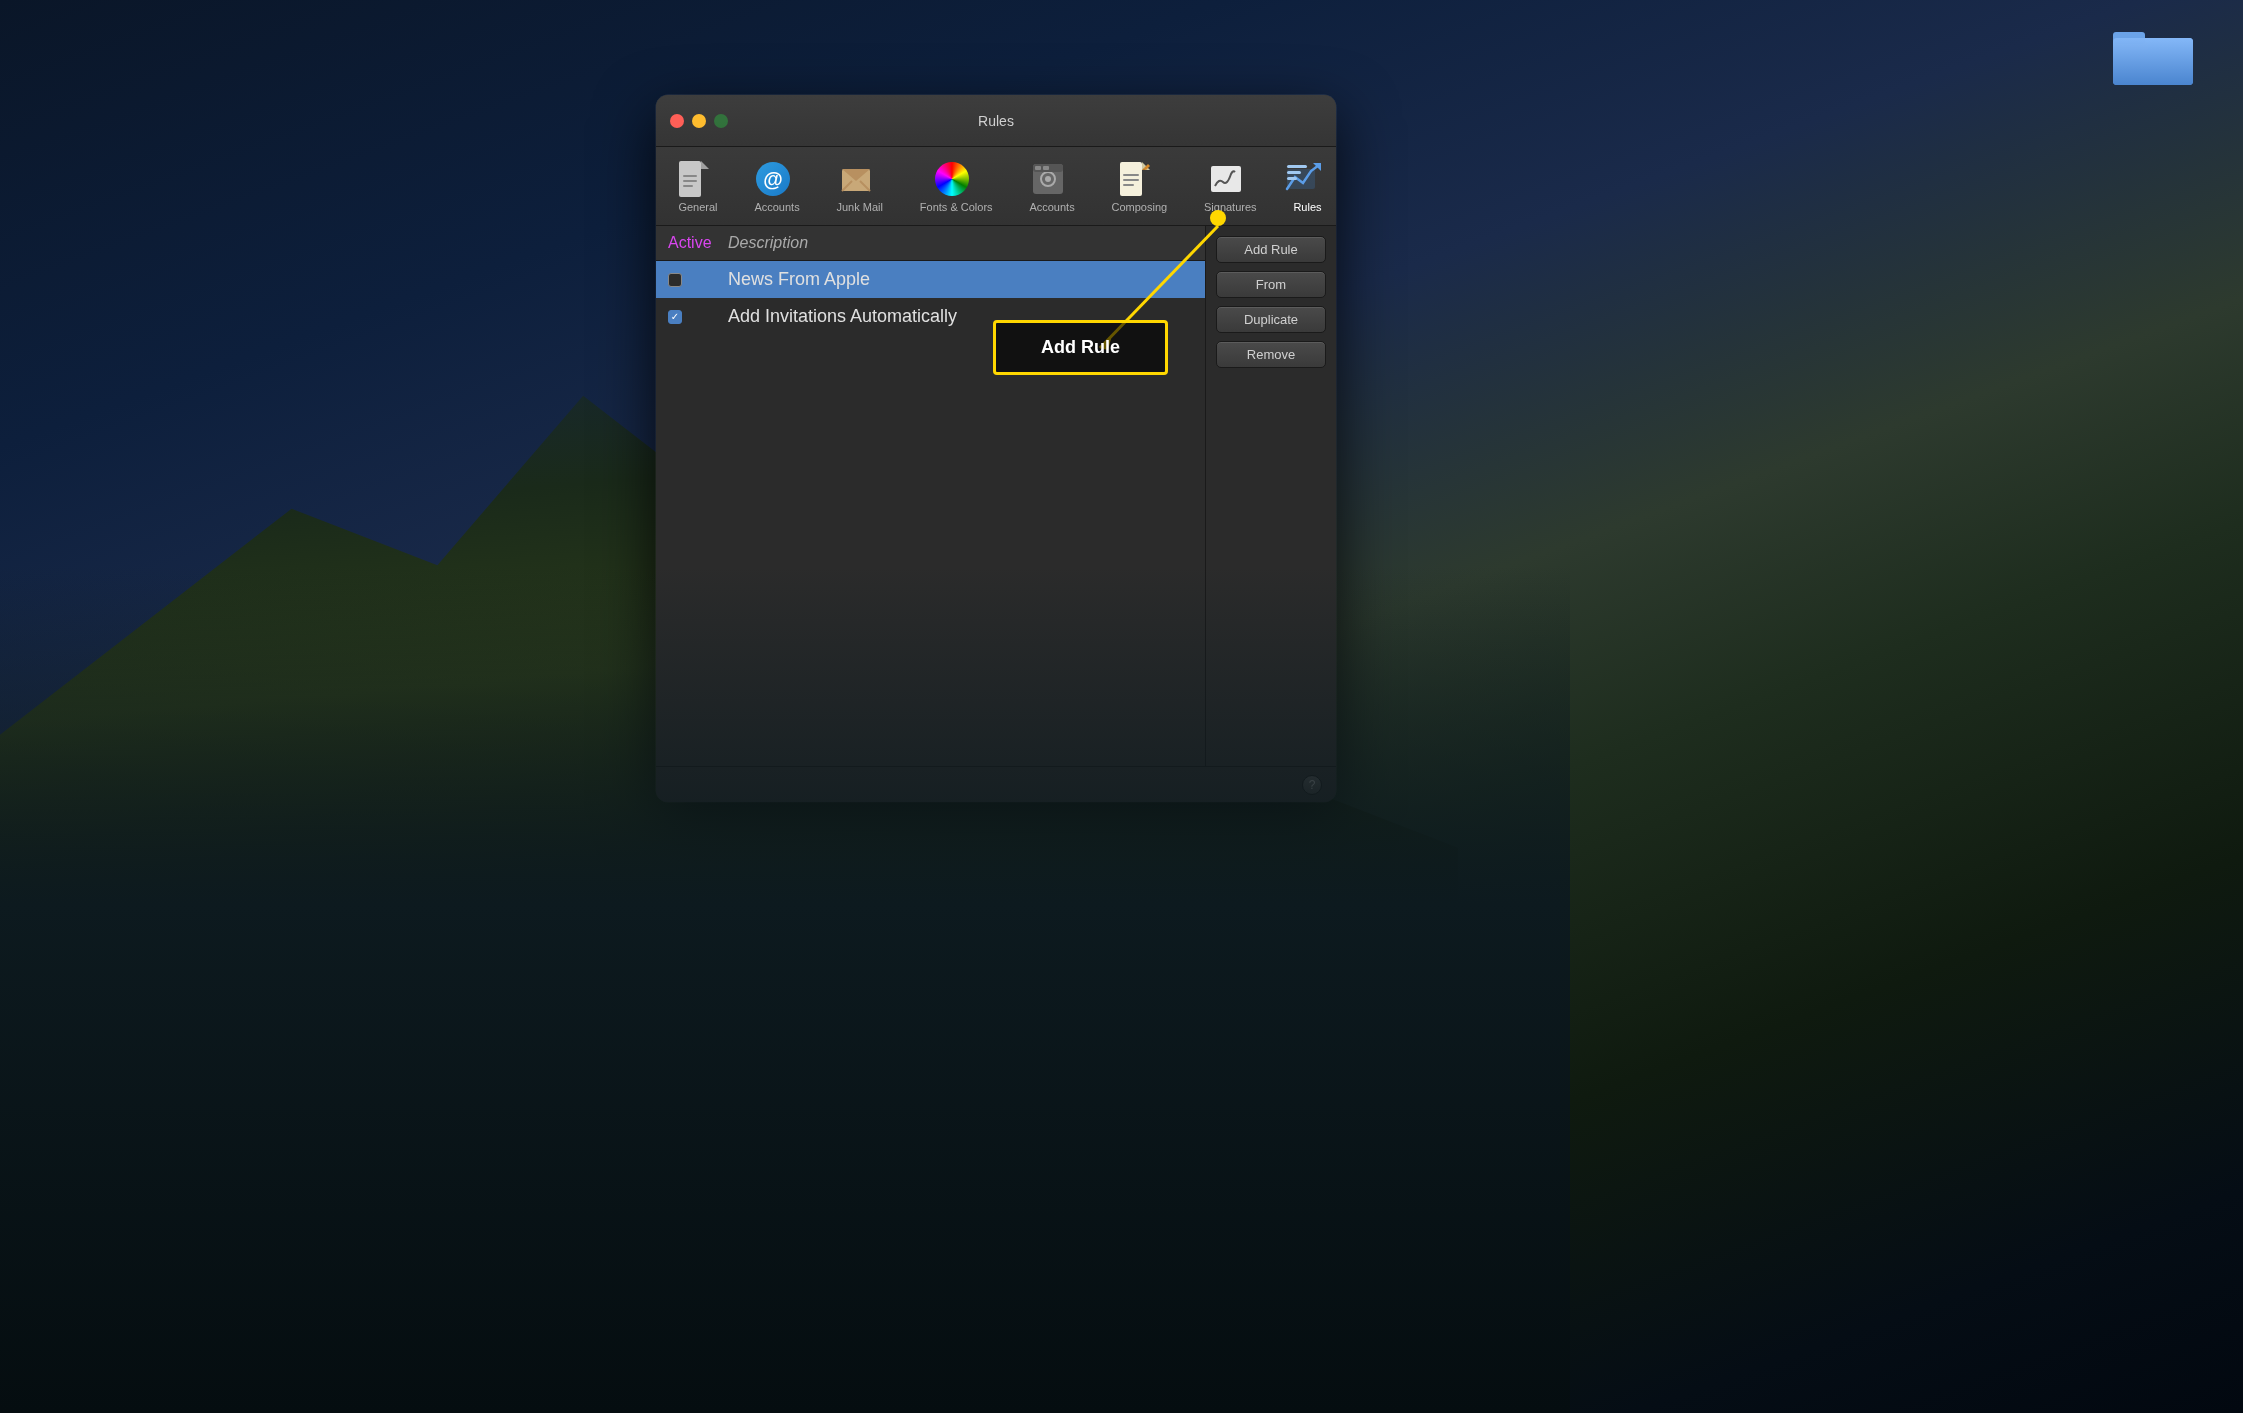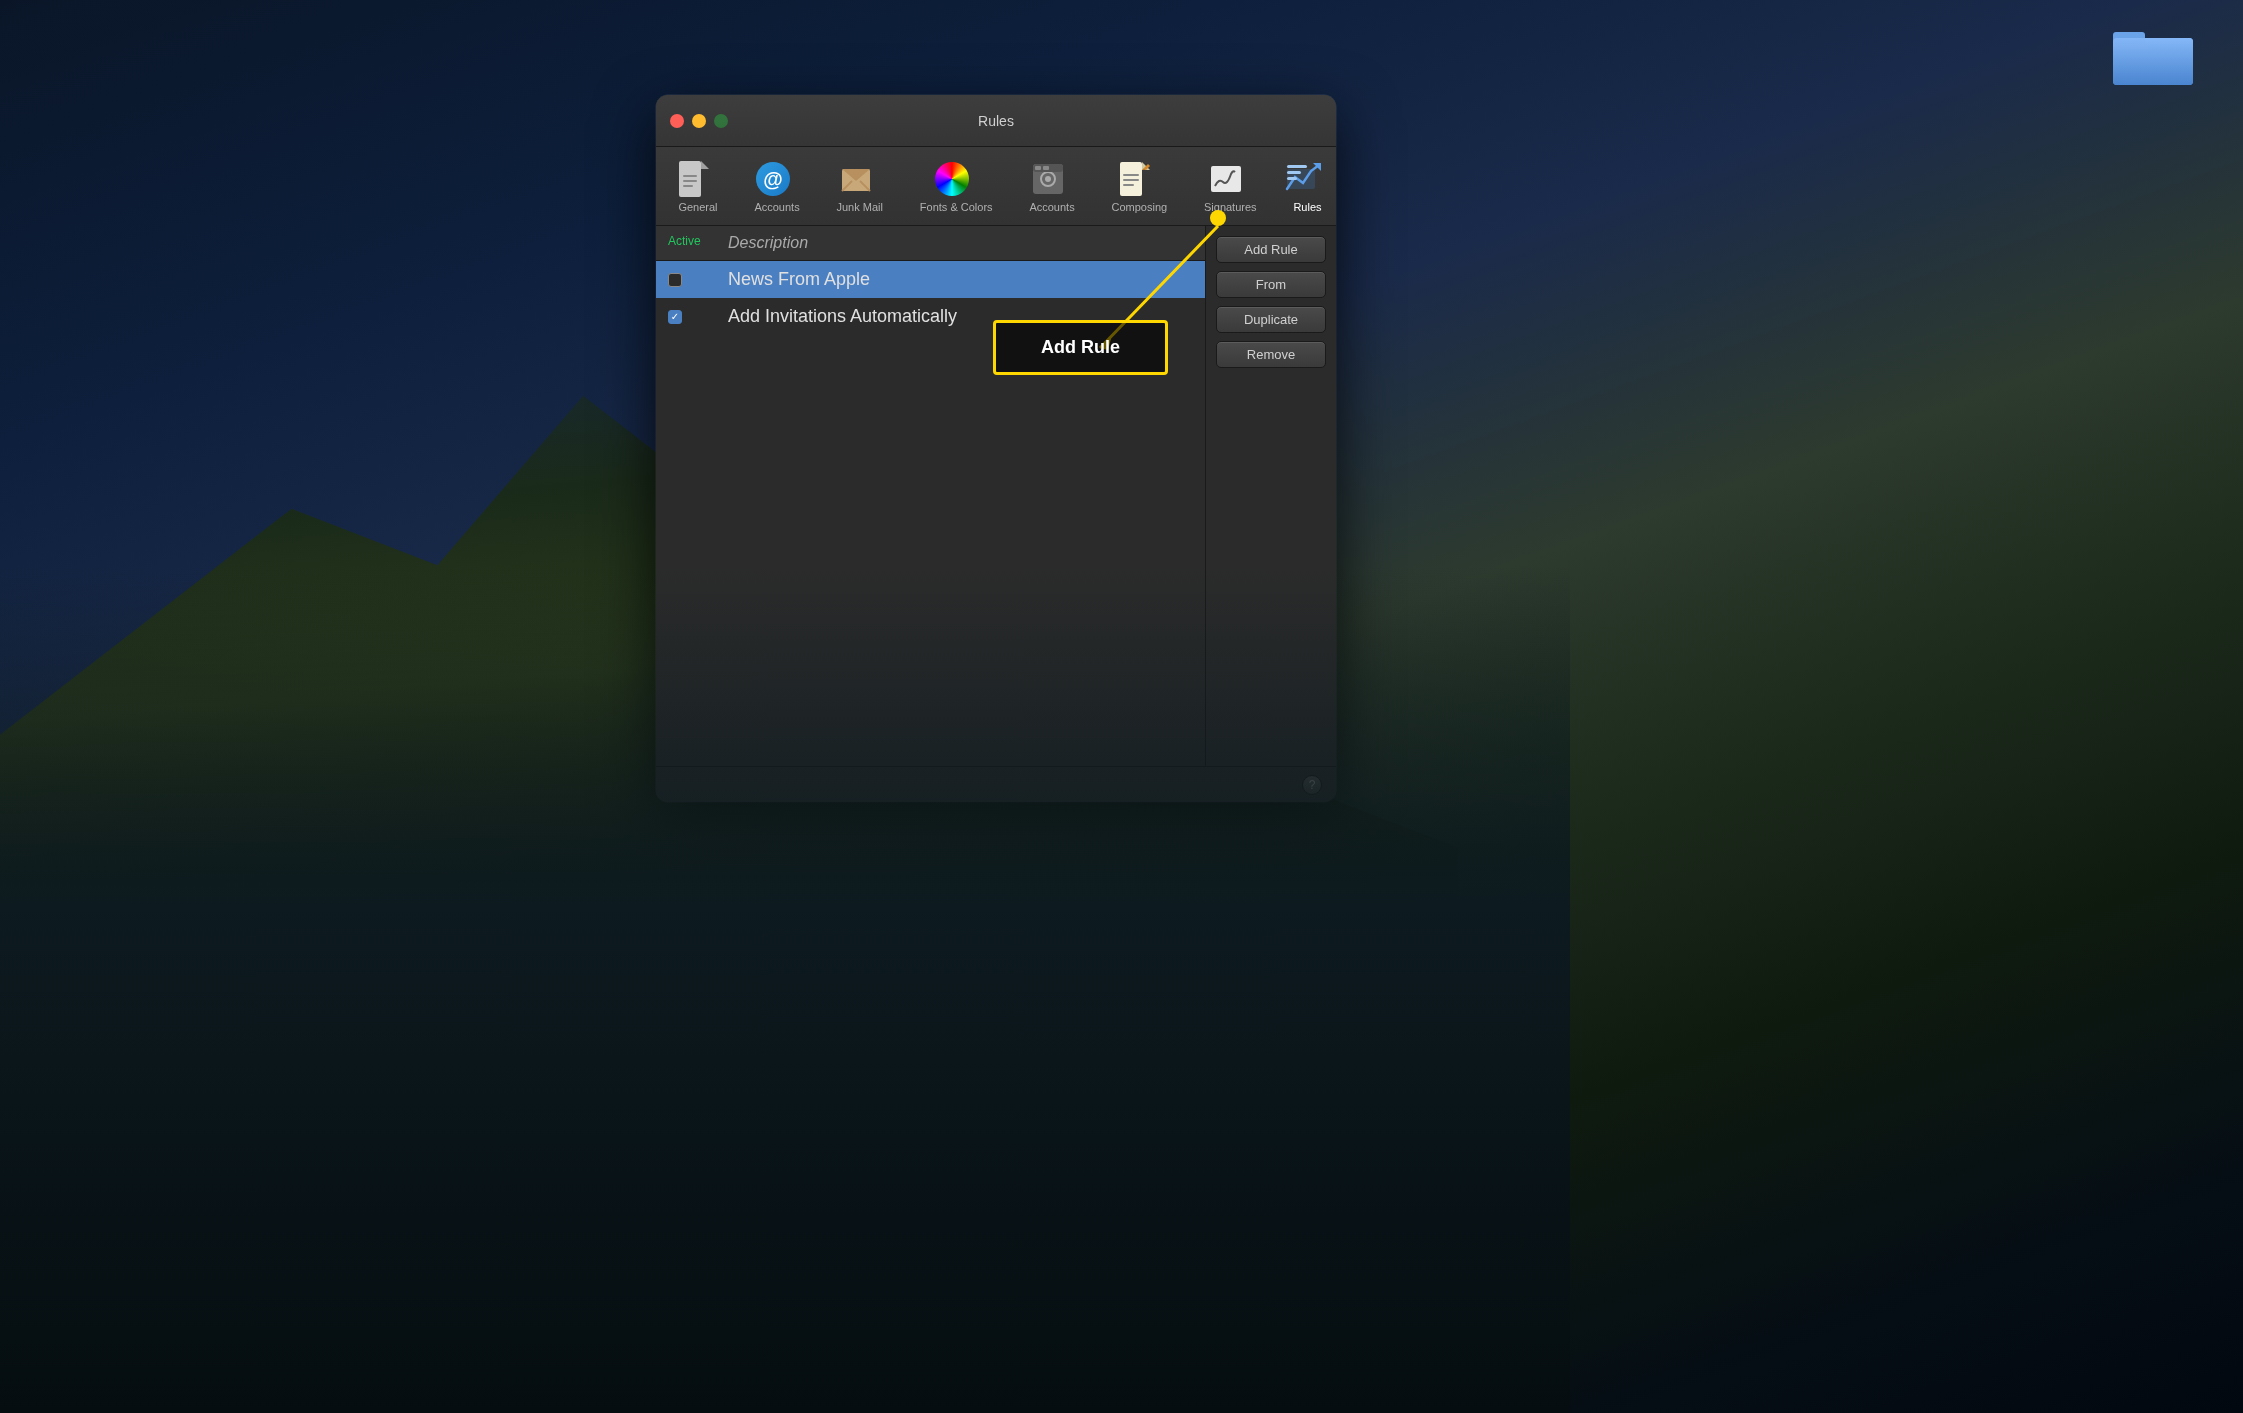--- a/index.html
+++ b/index.html
@@ -174,22 +174,22 @@
 
     .rules-header {
       display: flex;
       padding: 8px 12px;
       background: #333;
       border-bottom: 1px solid #1a1a1a;
     }
 
     .col-active {
       width: 60px;
-      color: #22c55e;
-      font-size: 12px;
+      color: #d946ef;
+      font-size: 16px;
     }
 
     .col-desc {
       flex: 1;
       color: #aaa;
       font-size: 16px;
       font-style: italic;
     }
 
     .rule-row {

